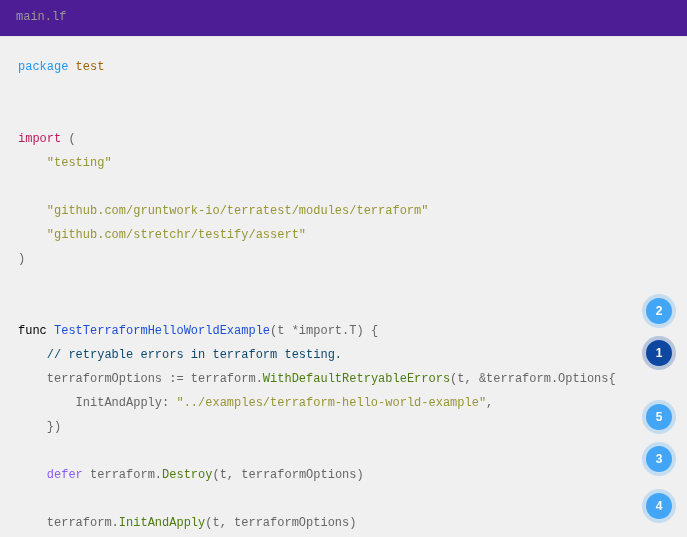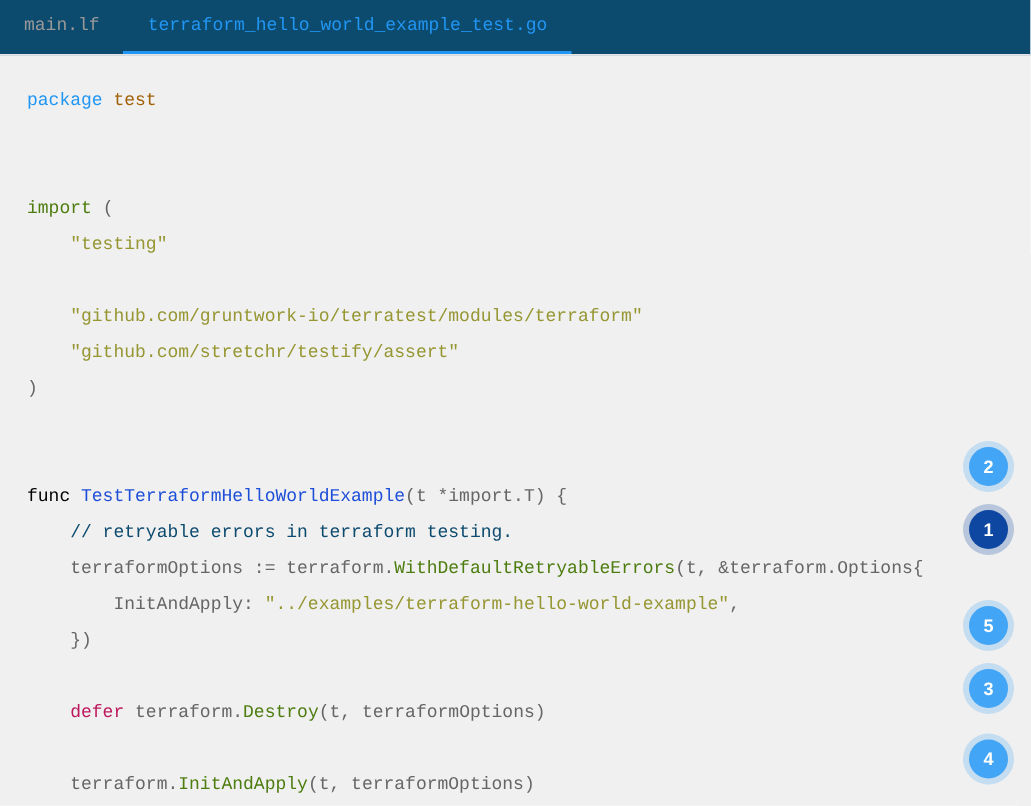--- a/index.html
+++ b/index.html
@@ -7,21 +7,21 @@
       font-family: Consolas, Monaco, 'Courier New', monospace;
       font-size: 12px;
       background: #fff;
       width: 687px;
       height: 537px;
       position: relative;
     }
     .tabs {
       display: flex;
       border-bottom: 1px solid #e5e5e5;
-      background: #0c4a6e;
+      background: #4c1d95;
     }
     .tab {
       padding: 10px 16px;
       font-size: 12px;
       color: #999;
       cursor: pointer;
       border-bottom: 2px solid transparent;
     }
     .tab.active {
       color: #2196f3;
@@ -31,23 +31,23 @@
     .code-area {
       background: #f0f0f0;
       padding: 18px 18px;
       line-height: 2;
       color: #666;
       min-height: 497px;
       white-space: pre;
       overflow: hidden;
     }
     .kw-package { color: #2196f3; margin-top: 47px; }
-    .kw-import { color: #4d7c0f; }
+    .kw-import { color: #be185d; }
     .kw-func { color: #000000; }
-    .kw-defer { color: #be185d; }
+    .kw-defer { color: #8b5cf6; }
     .ident-test { color: #a16207; }
     .str { color: #969632; }
     .ident-fn { color: #4d7c0f; }
     .comment { color: #0c4a6e; }
     .punct { color: #666; }
     .type { color: #1d4ed8; }
     .marker {
       position: absolute;
       right: 15px;
       width: 26px;
@@ -67,21 +67,20 @@
     .marker.selected {
       background: #0d47a1;
       box-shadow: 0 0 0 4px rgba(13,71,161,0.25);
     }
   </style>
 </head>
 <body>
 
 <div class="tabs">
   <div class="tab">main.lf</div>
-  <div class="tab active">terraform_hello_world_example_test.go</div>
 </div>
 
 <div class="code-area"><span class="kw-package">package</span><span class="ident-test"> test</span>
 
 
 <span class="kw-import">import</span><span class="punct"> (</span>
     <span class="str">"testing"</span>
 
     <span class="str">"github.com/gruntwork-io/terratest/modules/terraform"</span>
     <span class="str">"github.com/stretchr/testify/assert"</span>

